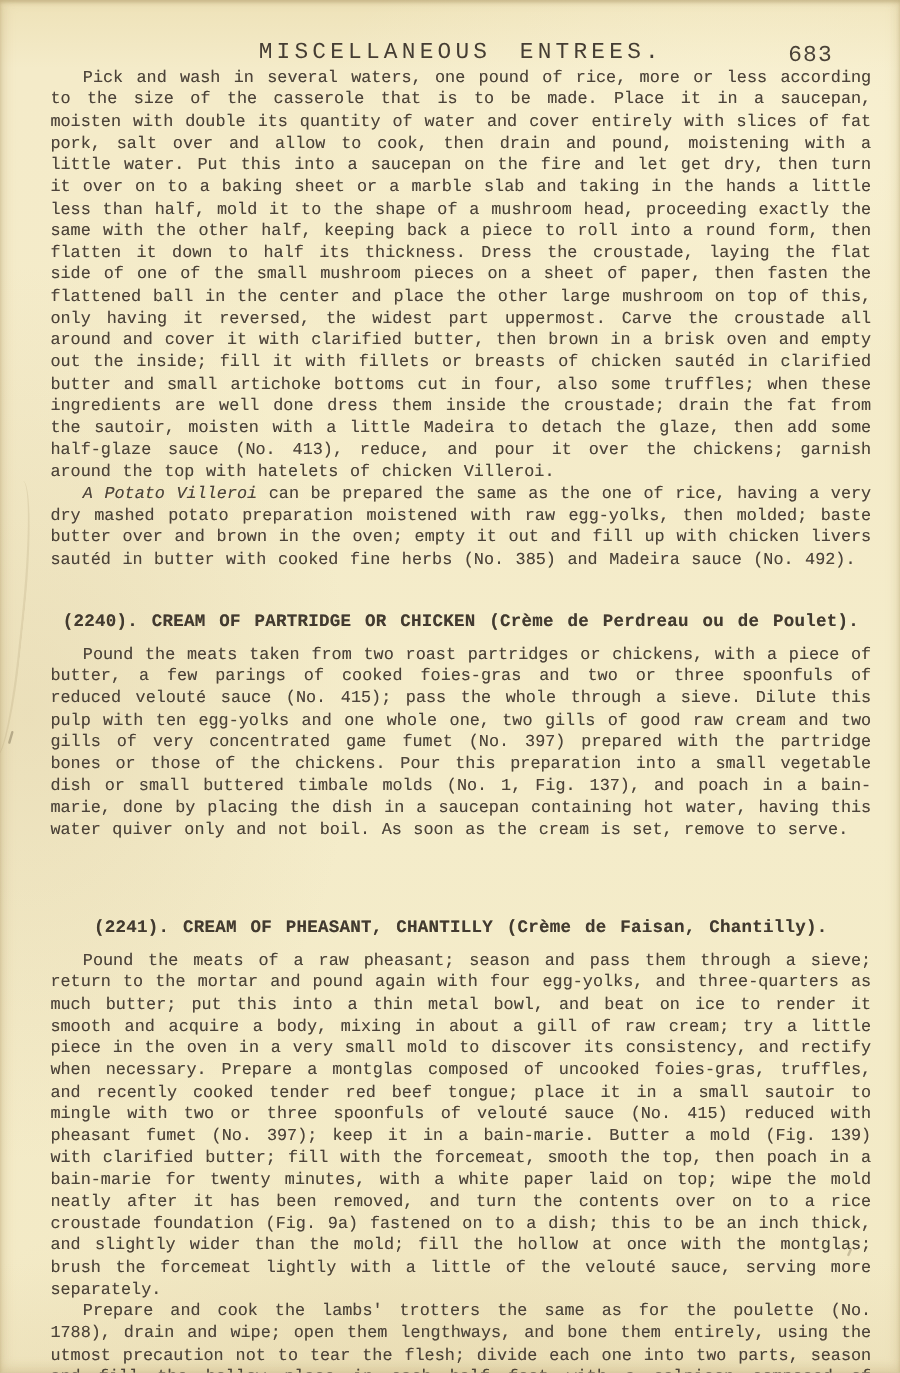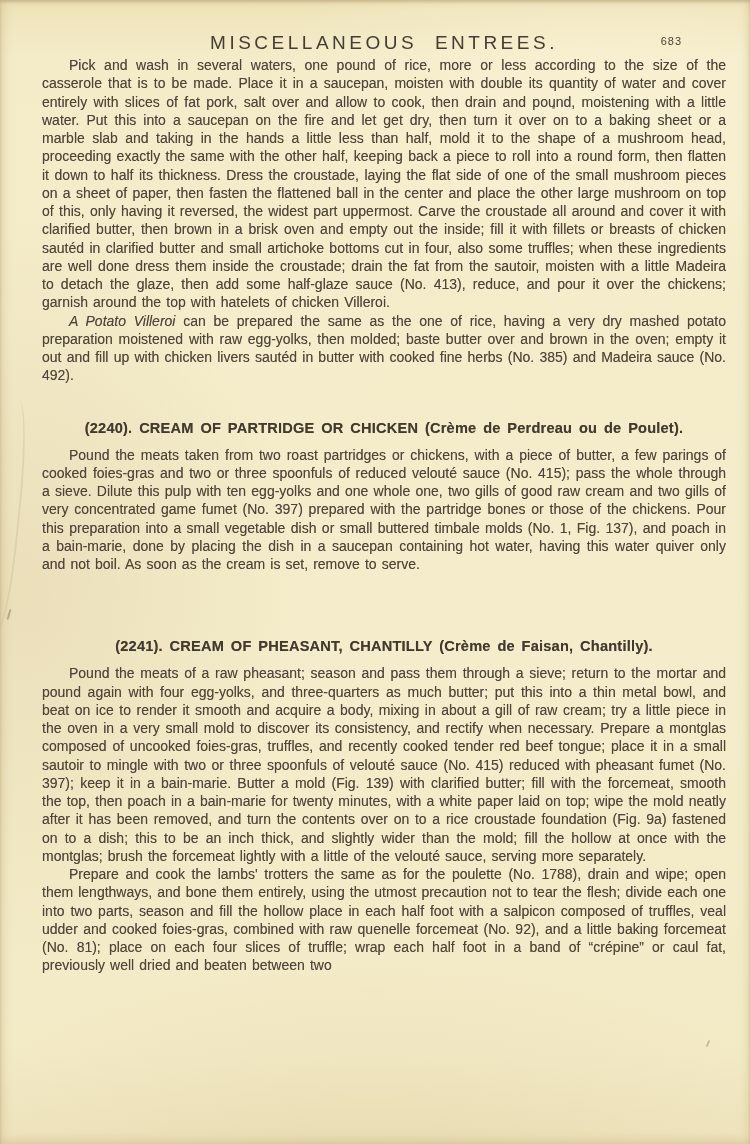--- a/index.html
+++ b/index.html
@@ -2,21 +2,21 @@
 <html><head>
 <meta charset="utf-8">
 <style>
   * { margin: 0; padding: 0; box-sizing: border-box; }
   html, body { background: #d9d0b0; }
   .page {
     position: relative;
     width: 750px;
     height: 1144px;
     overflow: hidden;
-    font-family: Liberation Sans, sans-serif;
+    font-family: Liberation Mono, monospace;
     color: #4c4339;
     background:
       radial-gradient(ellipse 520px 300px at 82% 10%, rgba(252,246,218,0.55), rgba(252,246,218,0) 70%),
       radial-gradient(ellipse 380px 520px at 3% 52%, rgba(213,194,148,0.30), rgba(213,194,148,0) 72%),
       radial-gradient(ellipse 640px 300px at 50% 102%, rgba(220,203,156,0.30), rgba(220,203,156,0) 70%),
       radial-gradient(ellipse 300px 160px at 30% 30%, rgba(248,241,208,0.35), rgba(248,241,208,0) 70%),
       linear-gradient(180deg, #eee2b8 0%, #f4ebc9 5%, #f4ecca 60%, #f3eac6 92%, #eee3bd 100%);
     box-shadow:
       inset 0 2px 3px rgba(160,140,90,0.40),
       inset 3px 0 10px rgba(190,170,120,0.28),
@@ -34,23 +34,23 @@
     text-align: center;
   }
   .pagehead .title {
     font-size: 19px;
     letter-spacing: 3.5px;
     word-spacing: 9px;
     color: #453d33;
   }
   .pagehead .pagenum {
     position: absolute;
-    right: 44px;
+    right: 32px;
     top: 3px;
-    font-size: 11px;
+    font-size: 19px;
     letter-spacing: 1px;
     color: #4a4238;
   }
   
   .rhead {
     font-size: 14.6px;
     font-weight: bold;
     line-height: 21px;
     text-align: center;
     letter-spacing: 0.2px;

